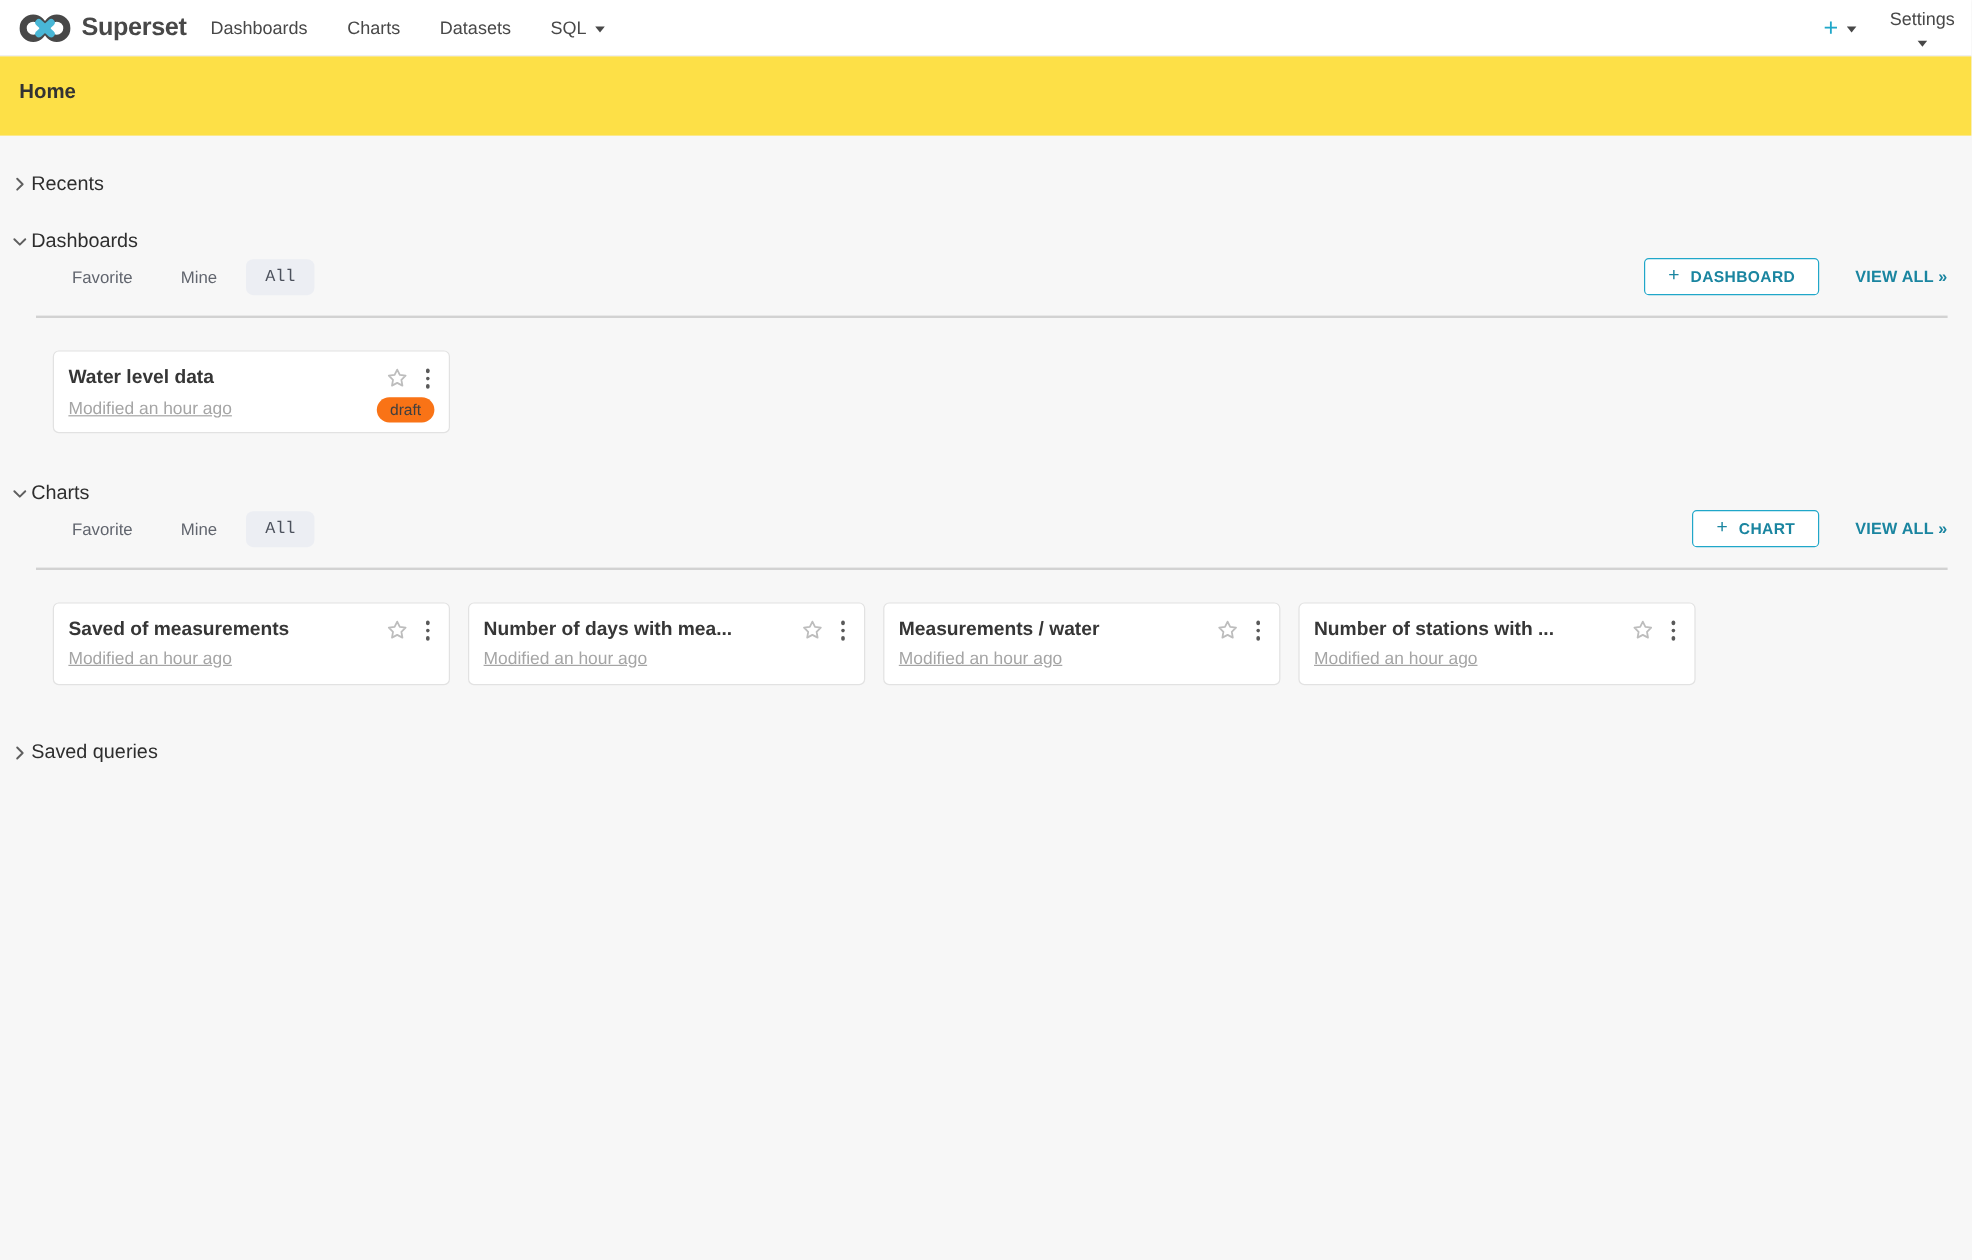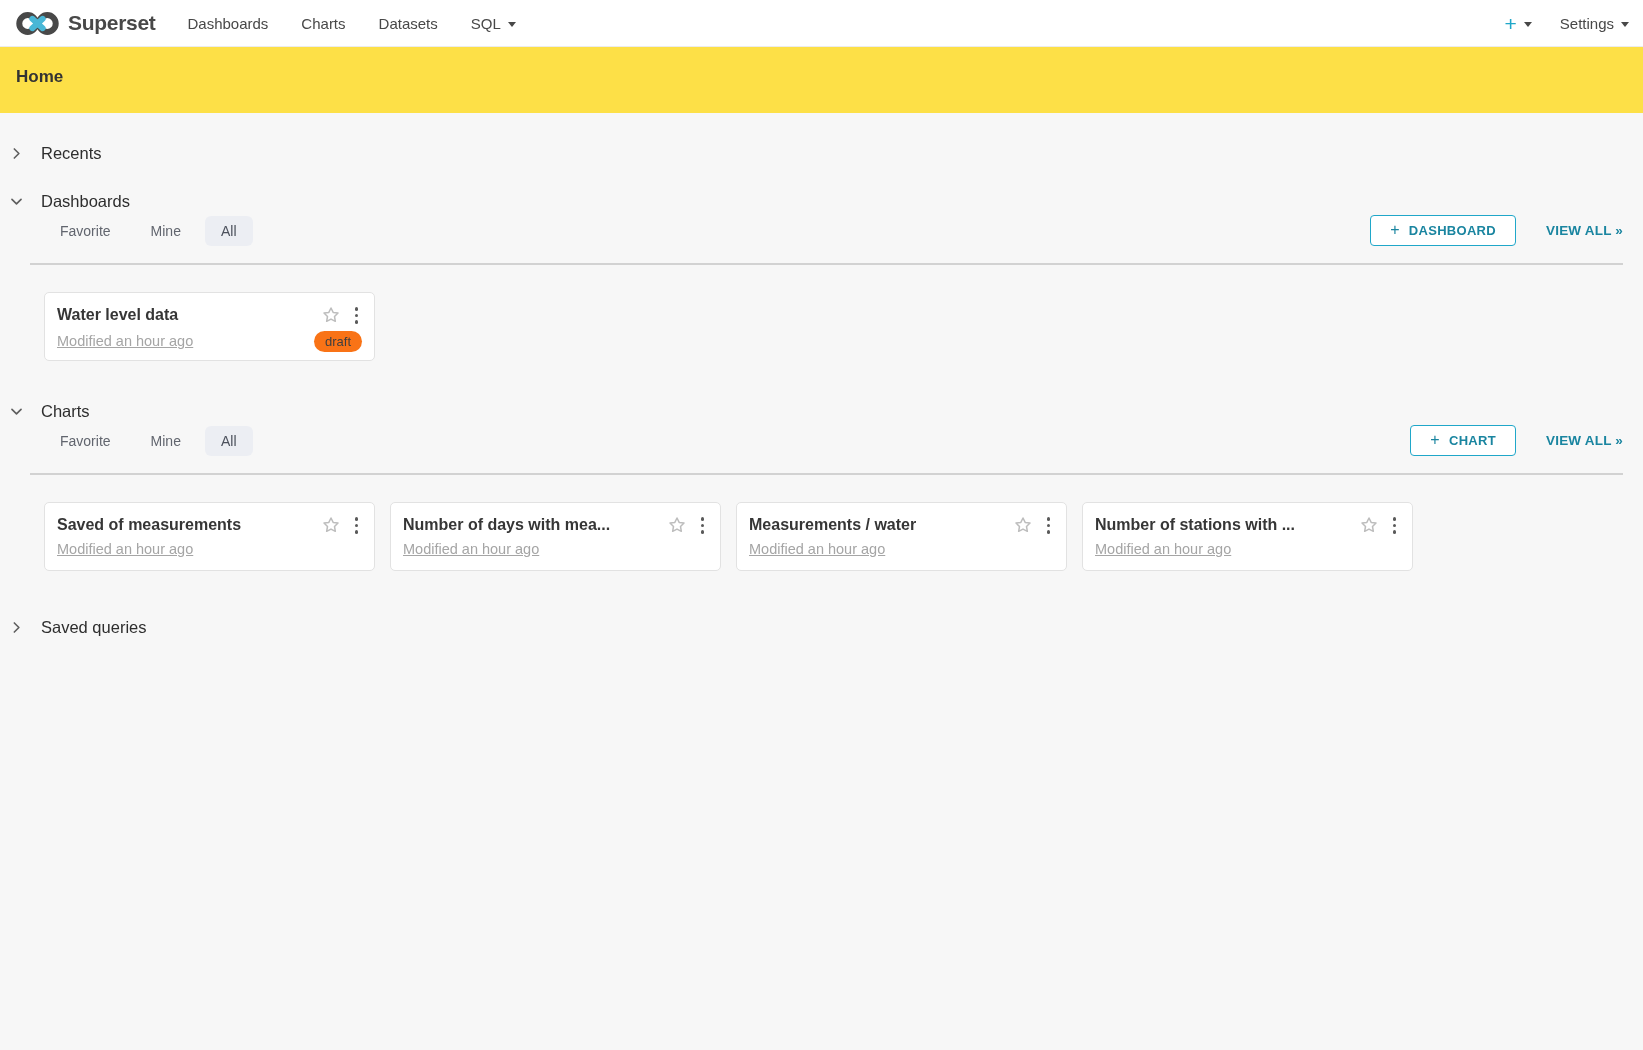--- a/index.html
+++ b/index.html
@@ -8,55 +8,55 @@
     width:1643px; height:1050px;
     font-family:"Liberation Sans", sans-serif;
     background:#f7f7f7; color:#333; overflow:hidden;
   }
   
   .navbar {
     height:47px; background:#fff; border-bottom:1px solid #ececec;
     box-shadow:0 2px 3px rgba(0,0,0,0.04);
     display:flex; align-items:center; padding:0 14px 0 16px;
   }
-  .brand { display:flex; align-items:center; gap:9px; margin-right:30px; cursor:pointer; }
+  .brand { display:flex; align-items:center; gap:9px; margin-right:18px; cursor:pointer; }
   .brand-text { font-size:21px; font-weight:700; color:#484848; letter-spacing:-0.3px; }
   .nav-items { display:flex; align-items:center; }
   .nav-item {
     font-size:15px; color:#484848; margin-right:29px; cursor:pointer;
     display:flex; align-items:center; gap:7px; padding:13px 2px;
   }
   .caret {
     width:0; height:0; border-left:4px solid transparent; border-right:4px solid transparent;
     border-top:5px solid #484848; display:inline-block; margin-top:2px;
   }
   .nav-right { margin-left:auto; display:flex; align-items:center; }
   .nav-plus { display:flex; align-items:center; gap:7px; cursor:pointer; margin-right:28px; }
   .nav-plus .plus-glyph { color:#20a7c9; font-size:21px; font-weight:400; line-height:1; }
-  .nav-settings { display:flex; align-items:center; gap:7px; cursor:pointer; font-size:15px; color:#484848; }
+  .nav-settings { display:flex; align-items:center; gap:7px; cursor:pointer; font-size:15px; color:#484848;flex-direction:column; }
   
   .page-header { background:#fde047; padding:20px 16px 26px 16px; }
   .page-title { font-size:17px; font-weight:700; color:#333; }
   
   .content { padding:0 0 40px 0; }
   .section-head {
-    display:flex; align-items:center; gap:18px; padding-left:10px; cursor:pointer; height:28px;
+    display:flex; align-items:center; gap:3px; padding-left:10px; cursor:pointer; height:28px;
   }
   .section-head .label { font-size:16.5px; color:#2e2e2e; }
   .sec-recents { margin-top:26px; }
   .sec-dashboards { margin-top:20px; }
   .sec-charts { margin-top:36px; }
   .sec-saved { margin-top:42px; }
   .controls-row { display:flex; align-items:center; margin:0 20px 0 44px; height:31px; }
   .tabs { display:flex; align-items:center; gap:8px; }
   .tab {
     font-size:14px; color:#61656e; padding:0 16px; height:30px; line-height:30px;
     cursor:pointer; border-radius:6px;
   }
-  .tab.active { background:#eceef3; color:#4c515c; }
+  .tab.active { background:#eceef3; color:#4c515c;font-family:Liberation Mono, monospace; }
   .right-controls { margin-left:auto; display:flex; align-items:center; gap:30px; }
   .btn-outline {
     display:flex; align-items:center; gap:9px; height:31px; padding:0 19px;
     background:#fff; border:1px solid #20a7c9; border-radius:4px; cursor:pointer;
     color:#1a85a0; font-size:13px; font-weight:700; letter-spacing:0.3px;
     font-family:"Liberation Sans", sans-serif;
   }
   .btn-outline .plus-glyph { font-size:16px; font-weight:400; margin-top:-1px; }
   .view-all { font-size:13.5px; font-weight:700; color:#1a85a0; cursor:pointer; letter-spacing:0.2px; }
   .divider { border-top:2px solid #d2d2d2; margin:17px 20px 0 30px; }

